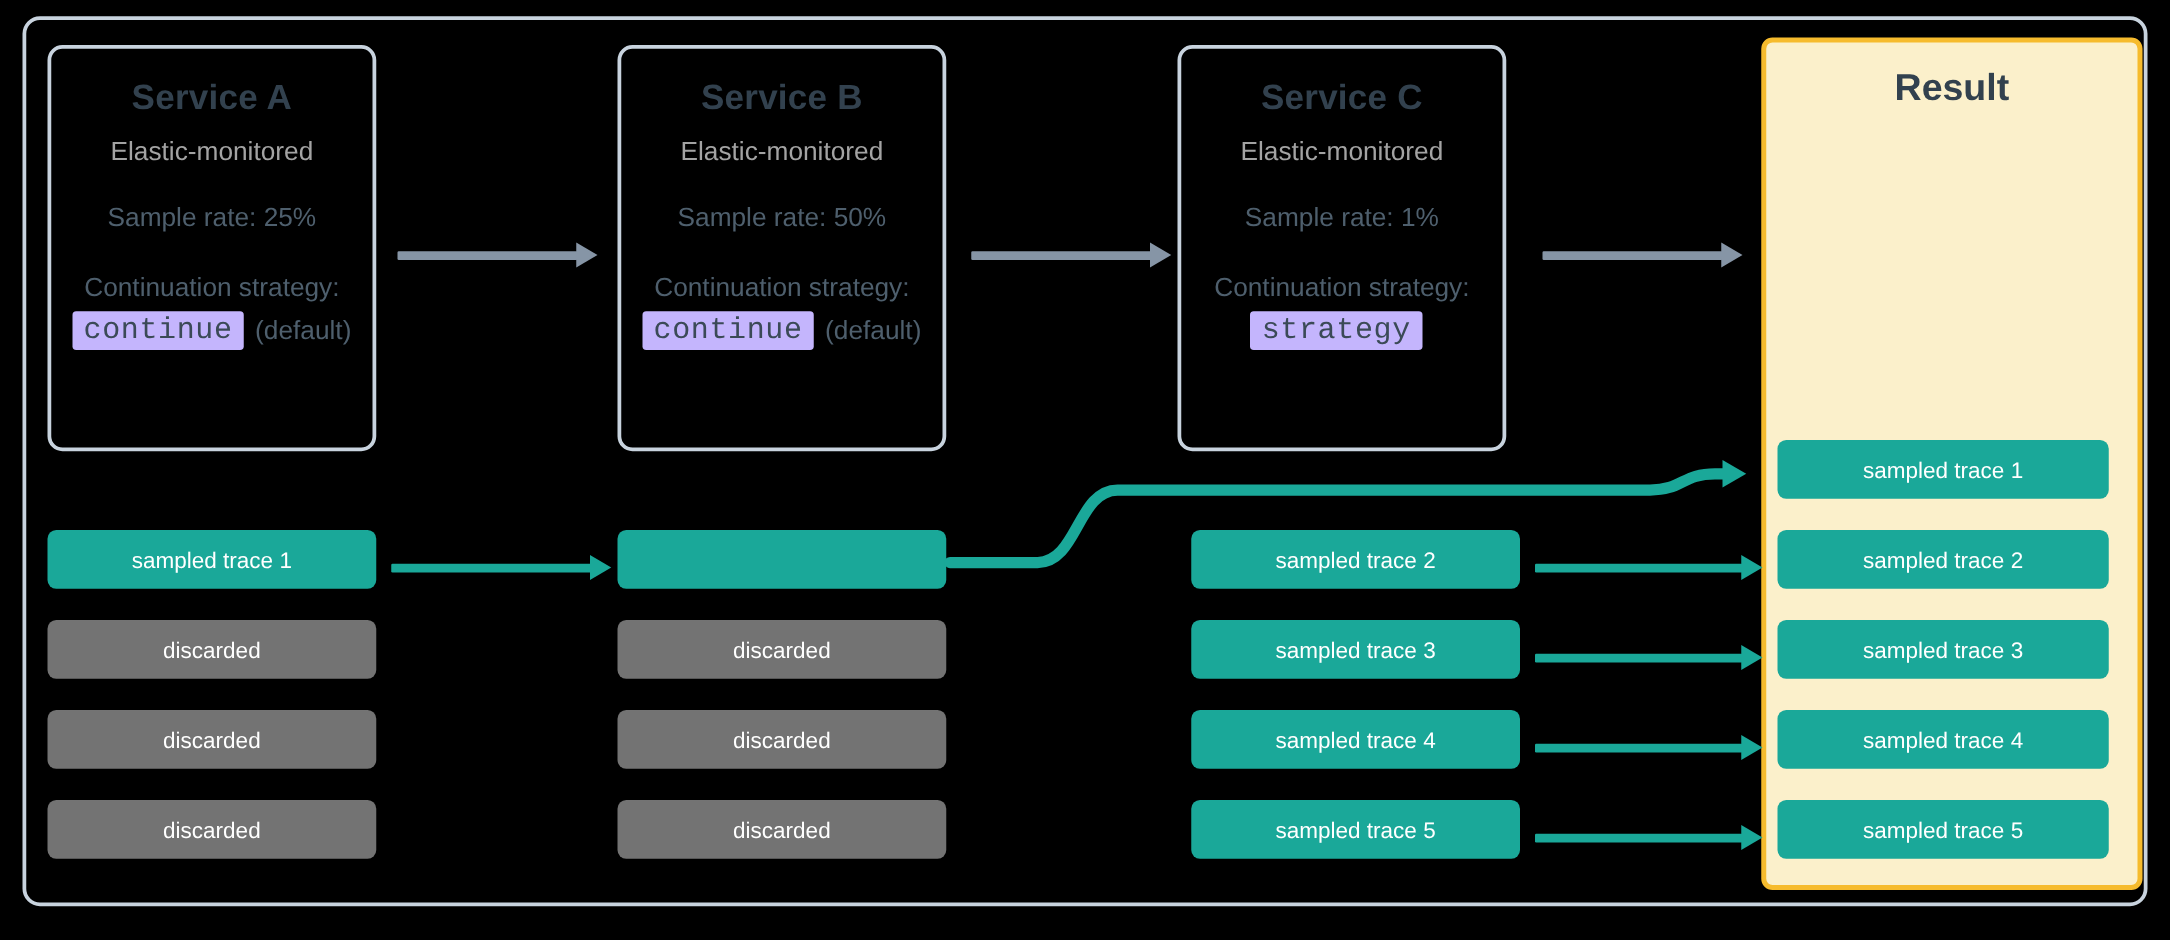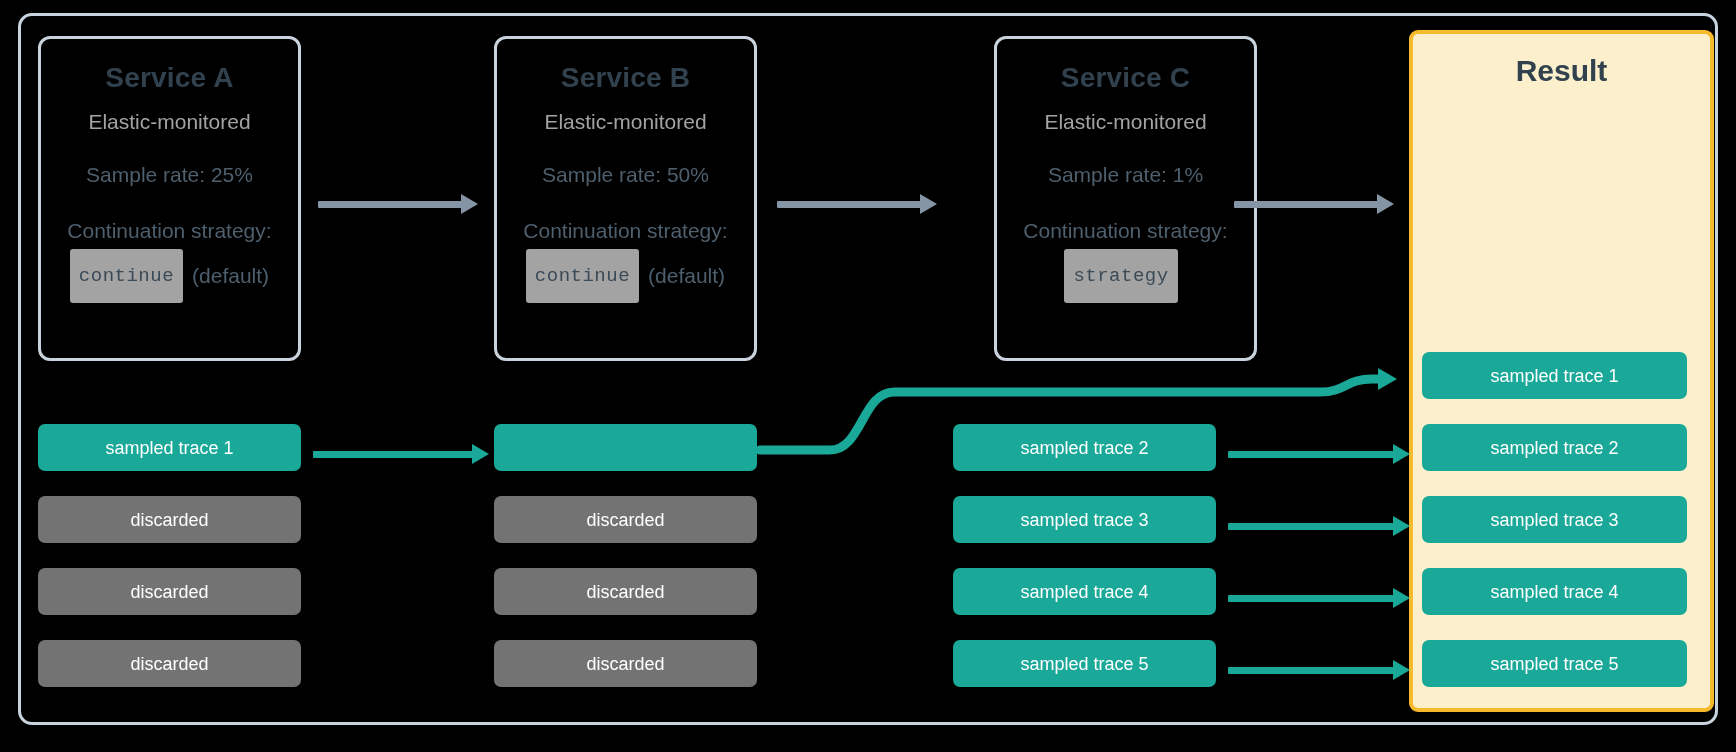--- a/index.html
+++ b/index.html
@@ -32,22 +32,22 @@
   .service-rate{
     font-size:21px;color:#4e5f6d;line-height:1.2;margin:0 0 30px 0;
   }
   .service-strategy-label{
     font-size:21px;color:#4e5f6d;line-height:1.35;text-align:left;
     margin:0 0 4px 0;
   }
   .strategy-row{display:flex;align-items:center;justify-content:center;gap:9px;}
   .code-chip{
     font-family:"Liberation Mono","DejaVu Sans Mono",monospace;
-    font-size:19px;color:#3b4a57;background:#a3a3a3;
-    padding:16px 9px;border-radius:3px;letter-spacing:.5px;
+    font-size:24px;color:#3b4a57;background:#c4b5fd;
+    padding:2px 9px;border-radius:3px;letter-spacing:.5px;
   }
   .default-note{font-size:21px;color:#4e5f6d;}
 
   
   .result-card{
     position:absolute;left:1409px;top:30px;width:305px;height:682px;
     background:#fbf0cb;border:4px solid #f6bb2d;border-radius:9px;
     box-sizing:border-box;
   }
   .result-title{
@@ -100,21 +100,21 @@
     <div class="service-title">Service B</div>
     <div class="service-sub">Elastic-monitored</div>
     <div class="service-rate">Sample rate: 50%</div>
     <div class="service-strategy-label">Continuation strategy:</div>
     <div class="strategy-row">
       <span class="code-chip">continue</span>
       <span class="default-note">(default)</span>
     </div>
   </div>
 
-  <div class="service-card" style="left:994px;width:263px;">
+  <div class="service-card" style="left:942px;width:263px;">
     <div class="service-title">Service C</div>
     <div class="service-sub">Elastic-monitored</div>
     <div class="service-rate">Sample rate: 1%</div>
     <div class="service-strategy-label">Continuation strategy:</div>
     <div class="strategy-row">
       <span class="code-chip">strategy</span>
       <span class="default-note"></span>
     </div>
   </div>
 

